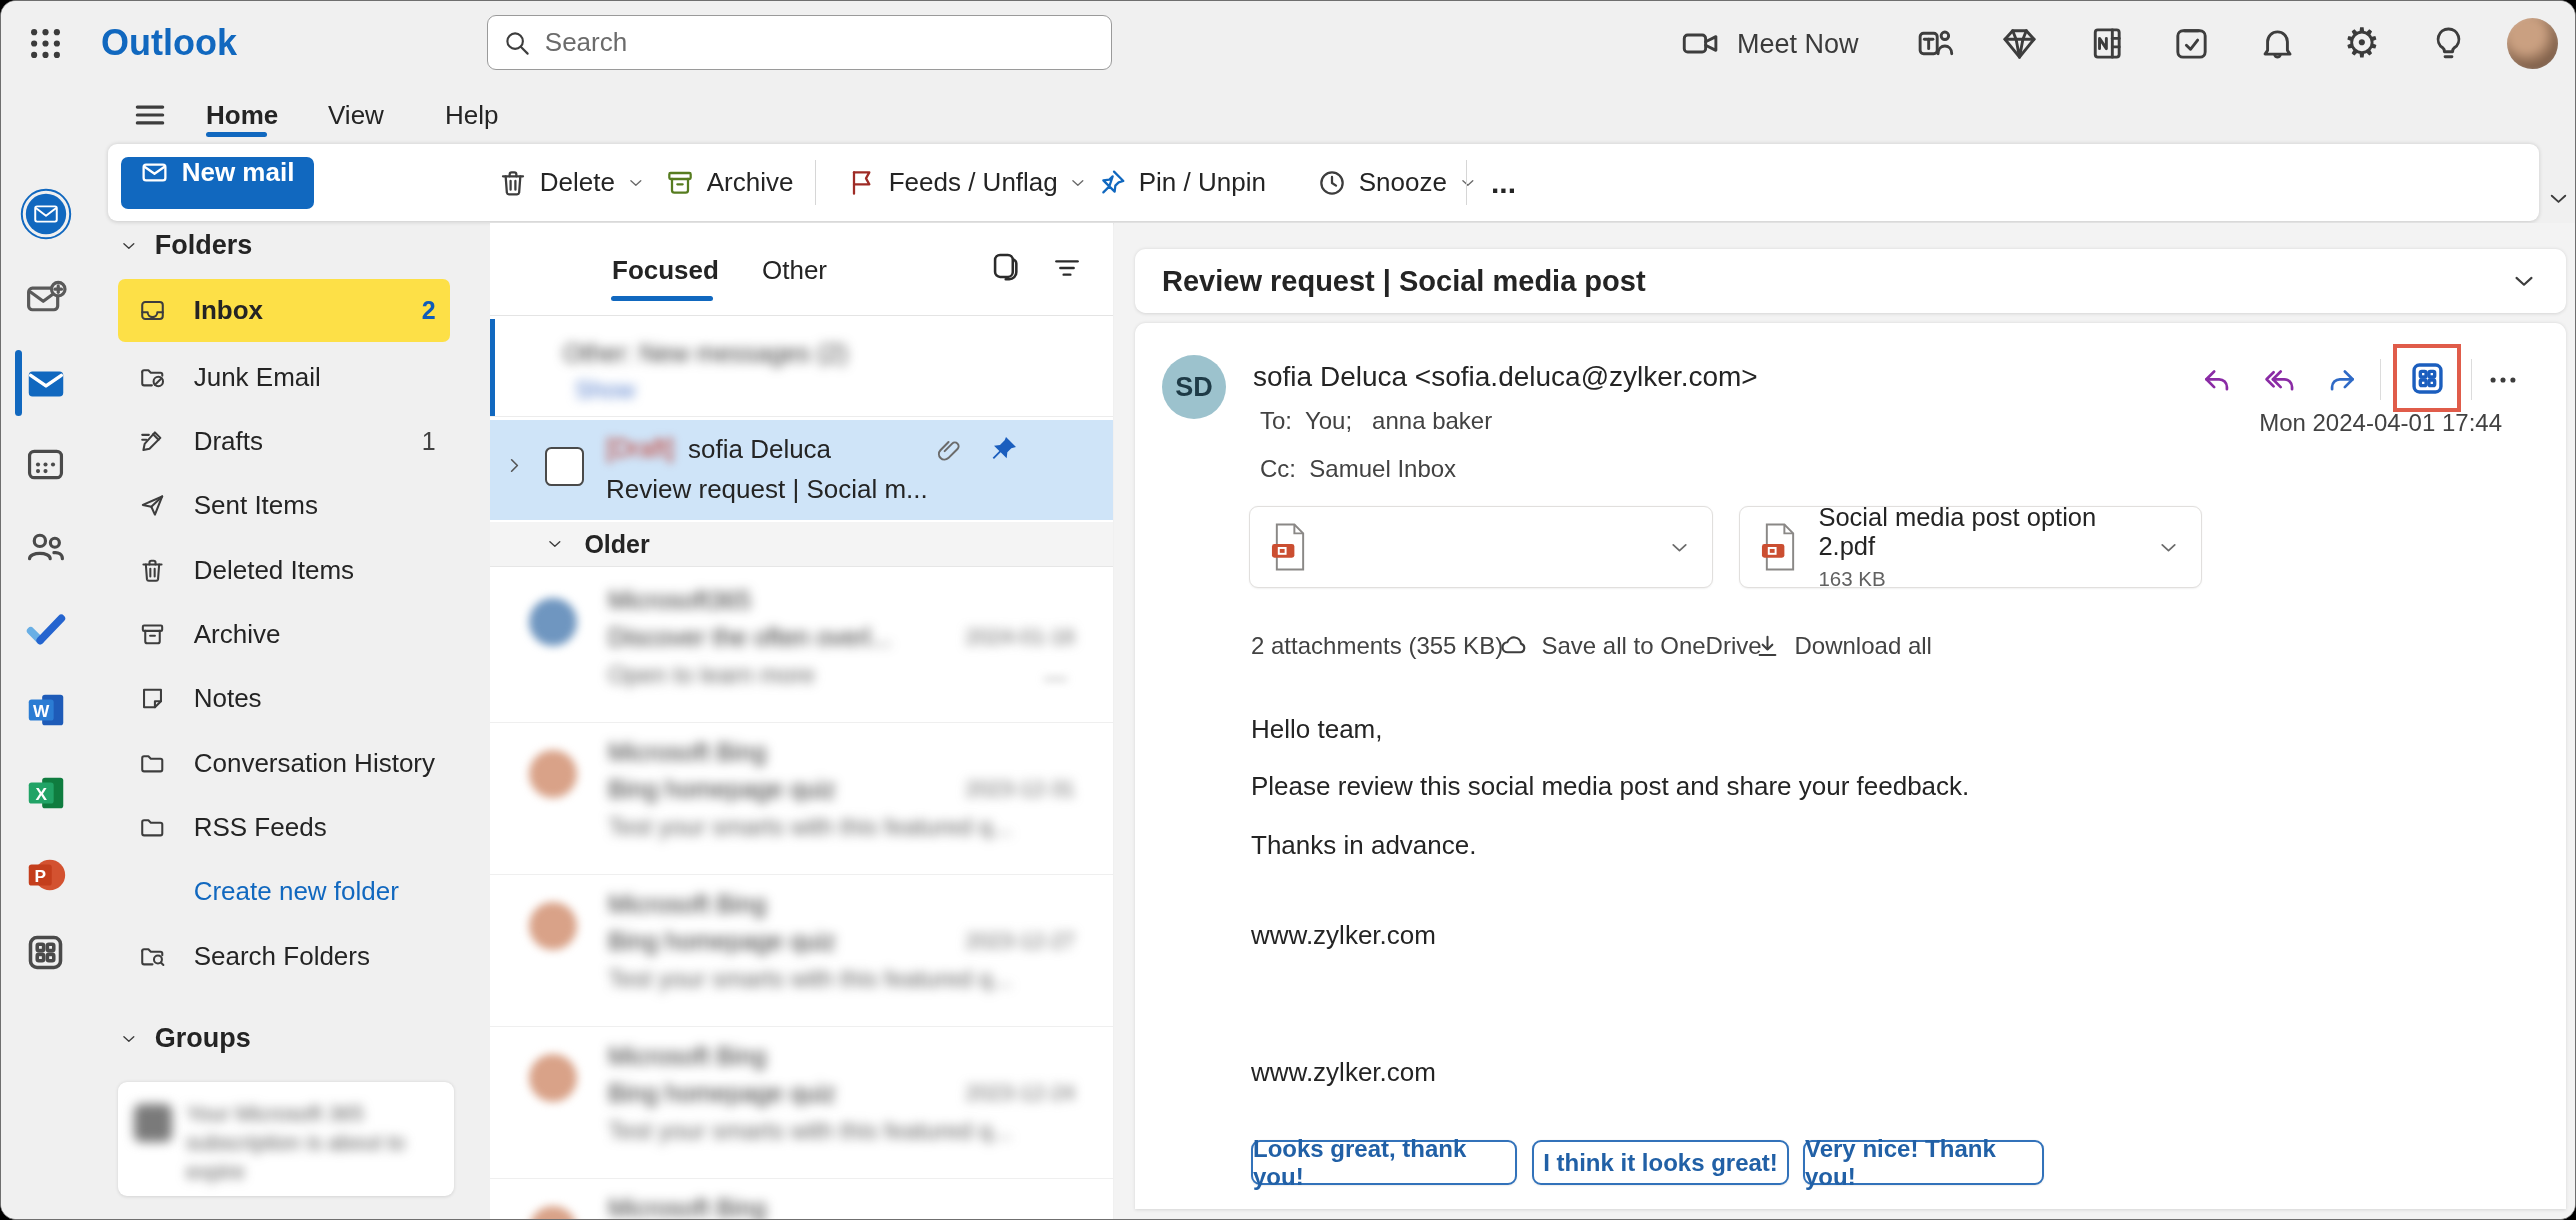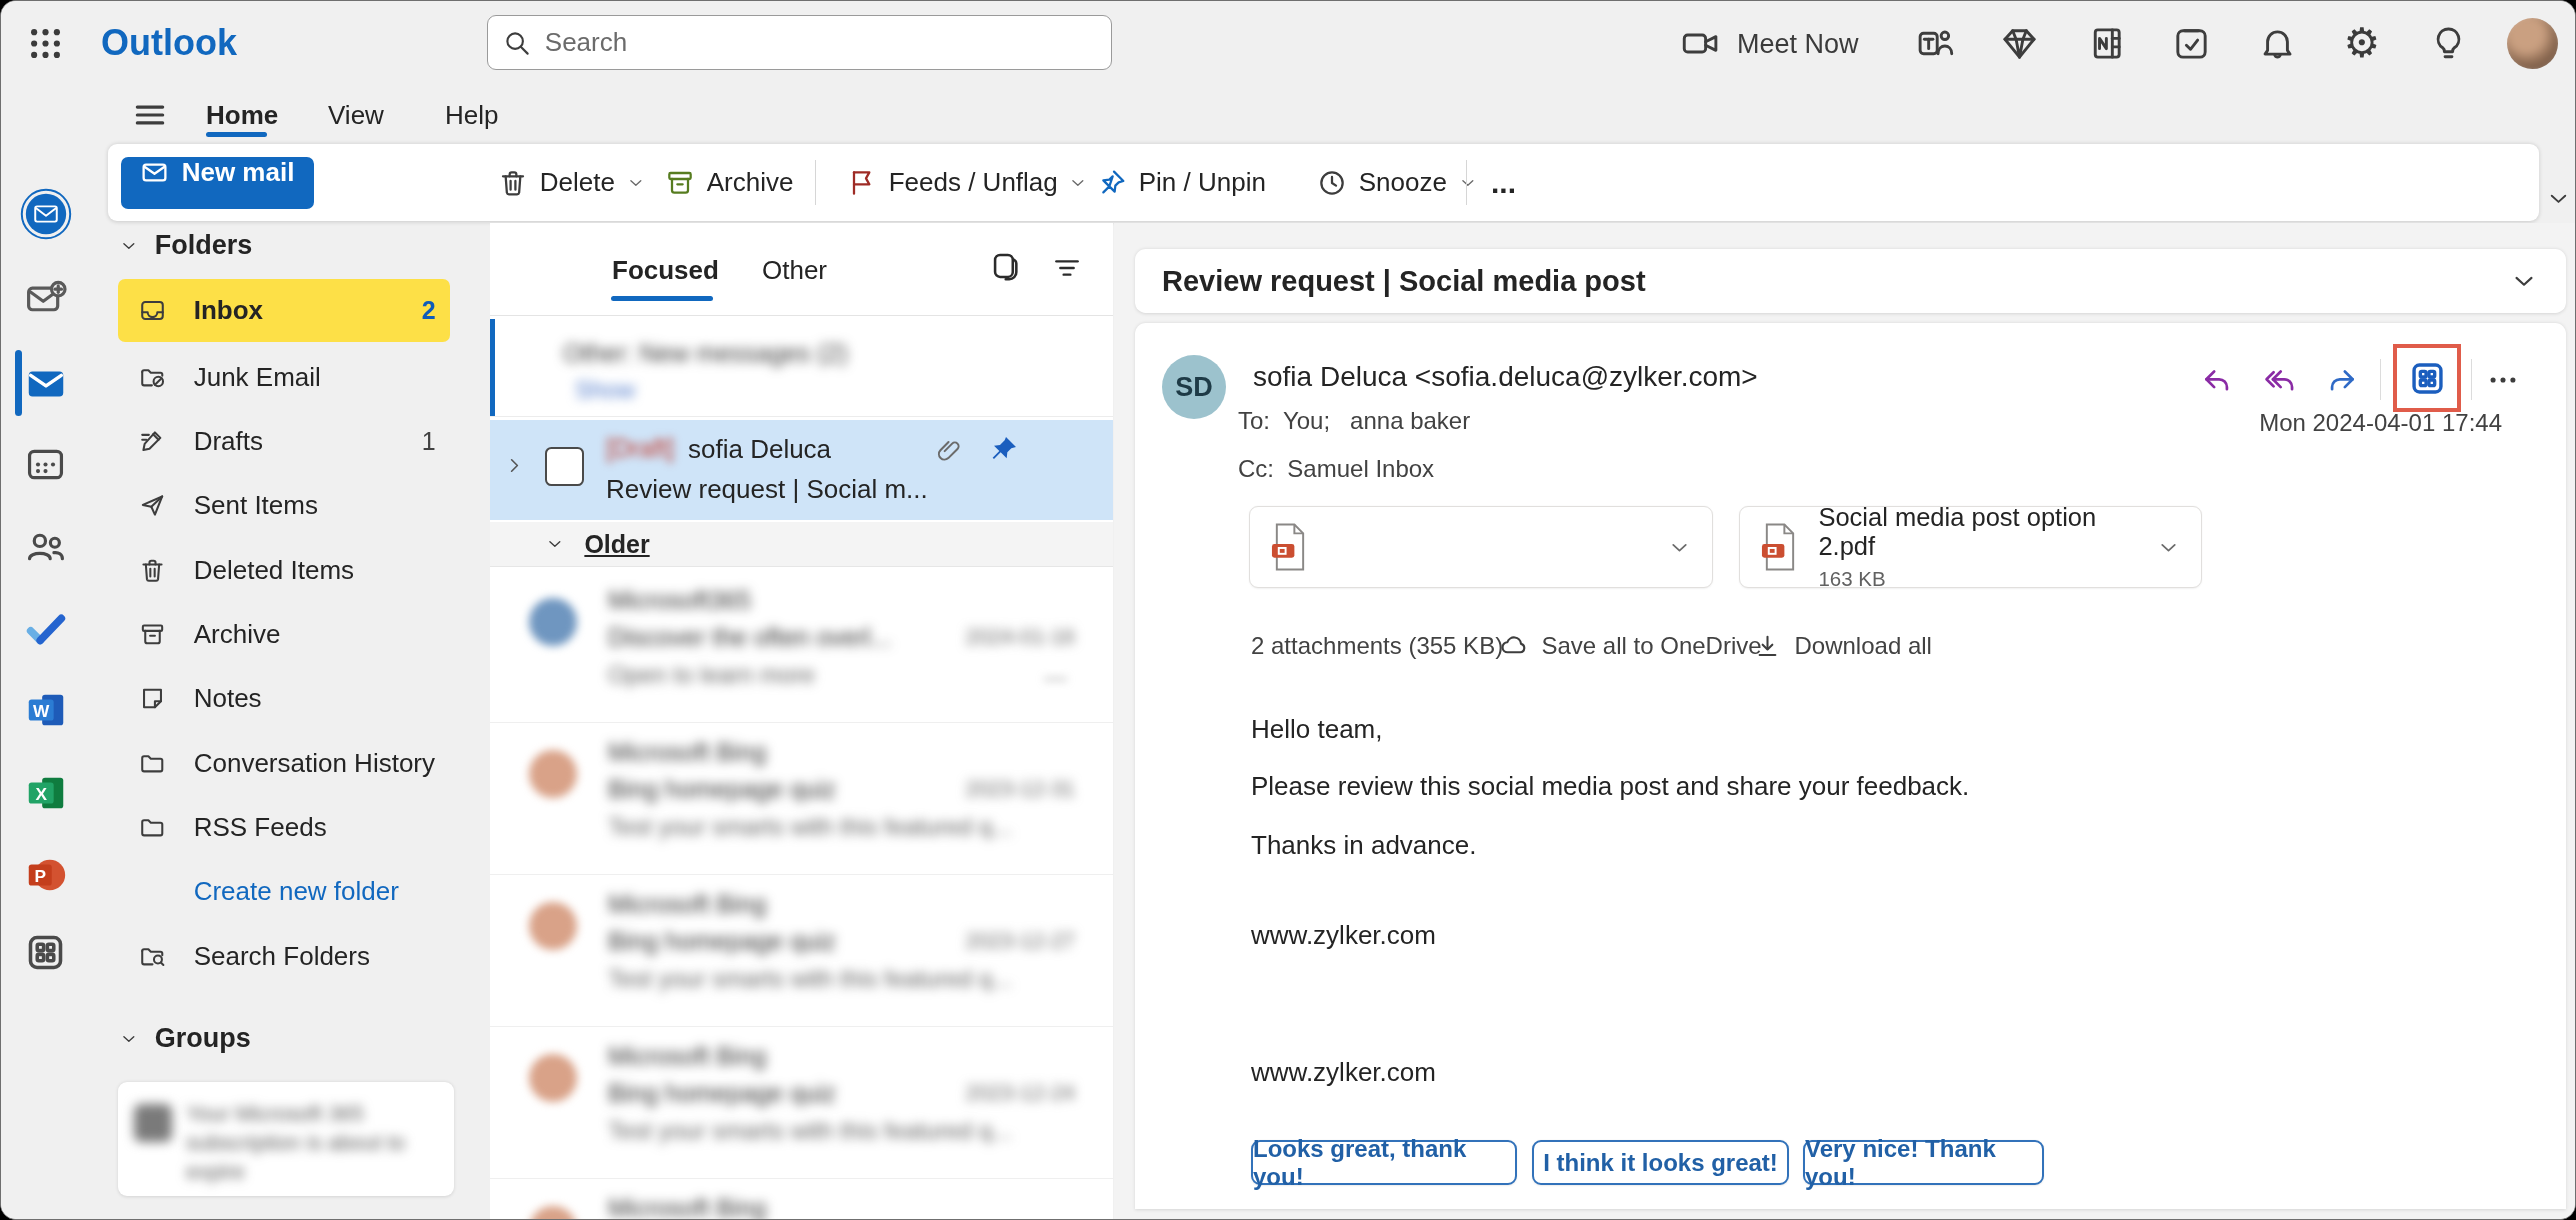--- a/index.html
+++ b/index.html
@@ -59,38 +59,38 @@
 
   
   .listpane { left:489px; top:222px; width:623px; bottom:0; background:#fff; overflow:hidden; }
   .list-tabs { position:absolute; left:0; top:0; right:0; height:93px; border-bottom:0.9px solid #e4e4e4; }
   .ltab { position:absolute; top:32px; font-size:26px; color:#242424; cursor:pointer; }
   .ltab.active { font-weight:700; }
   .ltab-underline { position:absolute; left:121px; top:73px; width:102px; height:5.4px; border-radius:2.7px; background:#1168bf; }
   .banner { position:absolute; left:0; top:96px; right:0; height:98px; border-bottom:0.9px solid #ececec; cursor:pointer; }
   .banner .bar { position:absolute; left:0; top:0; width:5.4px; height:100%; background:#1168bf; }
   .sel-row { position:absolute; left:0; top:197px; right:0; height:100px; background:#cfe4f8; cursor:pointer; }
-  .older-hdr { position:absolute; left:0; top:299px; right:0; height:45px; background:#f4f4f4; display:flex; align-items:center; gap:19.7px; padding-left:55px; font-size:25px; font-weight:700; color:#242424; border-bottom:0.9px solid #e6e6e6; cursor:pointer;text-decoration:underline; }
+  .older-hdr { position:absolute; left:0; top:299px; right:0; height:45px; background:#f4f4f4; display:flex; align-items:center; gap:19.7px; padding-left:55px; font-size:25px; font-weight:700; color:#242424; border-bottom:0.9px solid #e6e6e6; cursor:pointer; }
   .mrow { position:absolute; left:0; right:0; height:150px; border-bottom:0.9px solid #efefef; cursor:pointer; }
   .mrow .av { position:absolute; left:39px; top:25px; width:48px; height:48px; border-radius:50%; filter:blur(4.5px); }
   .mrow .sender { position:absolute; left:118px; top:12.5px; font-size:25px; color:#333; filter:blur(5.4px); }
   .mrow .subj { position:absolute; left:118px; top:50px; font-size:25px; color:#333; filter:blur(5.4px); }
   .mrow .date { position:absolute; right:38px; top:52px; font-size:21.4px; color:#666; filter:blur(5.4px); }
   .mrow .prev { position:absolute; left:118px; top:88px; font-size:24px; color:#616161; filter:blur(5.4px); }
   .mrow .dash { position:absolute; right:46px; top:91px; font-size:23px; color:#8a8a8a; filter:blur(4.5px); }
 
   
   .readbg { left:1113px; top:222px; right:0; bottom:0; background:#f3f3f3; }
   .subjcard { left:1134px; top:248px; width:1431px; height:64px; background:#fff; border-radius:10.7px; box-shadow:0 0.9px 3.6px rgba(0,0,0,.12); display:flex; align-items:center; padding:0 27px; }
   .subjcard .s { font-size:29px; font-weight:700; color:#242424; }
   .subjcard .chev { margin-left:auto; cursor:pointer; }
   .msgcard { left:1134px; top:322px; width:1431px; height:886px; background:#fff; border-radius:10.7px 10.7px 0 0; box-shadow:0 0.9px 3.6px rgba(0,0,0,.12); }
   .sd-av { position:absolute; left:27px; top:32px; width:64px; height:64px; border-radius:50%; background:#9cc2cd; display:flex; align-items:center; justify-content:center; font-size:27px; font-weight:600; color:#1e3a46; }
   .sender-line { position:absolute; left:118px; top:38px; font-size:28px; color:#242424; }
-  .meta-line { position:absolute; left:103px; font-size:24px; color:#424242; white-space:pre-wrap; }
+  .meta-line { position:absolute; left:125px; font-size:24px; color:#424242; white-space:pre-wrap; }
   .act { position:absolute; top:36px; width:41px; height:41px; display:flex; align-items:center; justify-content:center; cursor:pointer; }
   .vdiv { position:absolute; top:36px; width:1.3px; height:41px; background:#dcdcdc; }
   .apps-hl { position:absolute; left:1258px; top:21.4px; width:68px; height:68px; border:4.5px solid #e05c4a; display:flex; align-items:center; justify-content:center; }
   .msg-date { position:absolute; right:64px; top:86px; font-size:24px; color:#424242; }
   .attcard { position:absolute; top:183px; height:82px; background:#fff; border:1.3px solid #e1dfdd; border-radius:9px; box-shadow:0 0.9px 1.8px rgba(0,0,0,.06); display:flex; align-items:center; padding:0 19.7px; gap:19.7px; cursor:pointer; }
   .attname { font-size:25.5px; color:#242424; }
   .attsize { font-size:20.5px; color:#616161; margin-top:5.4px; }
   .att-sum { position:absolute; top:305px; height:36px; display:flex; align-items:center; font-size:24px; color:#424242; }
   .att-link { display:flex; align-items:center; gap:12.5px; cursor:pointer; color:#424242; }
   .bodyp { position:absolute; left:116px; font-size:26px; color:#242424; }

